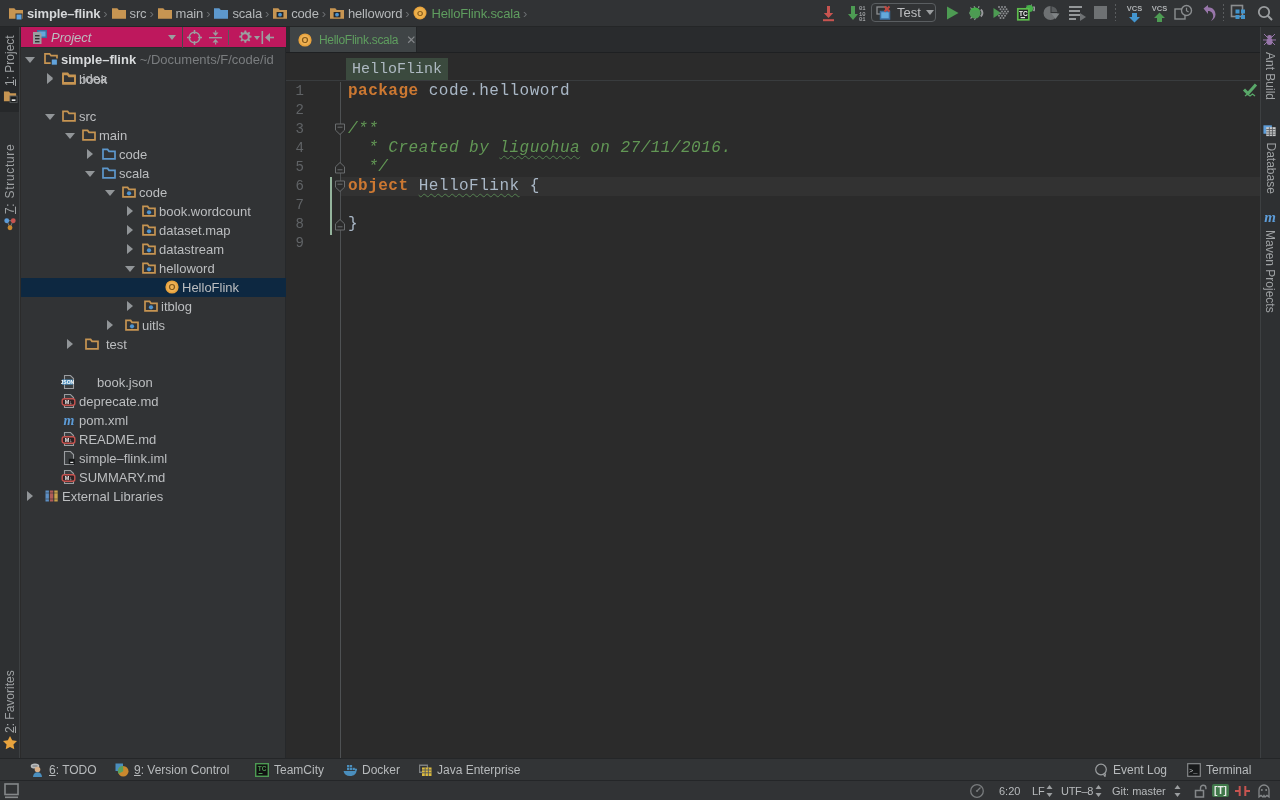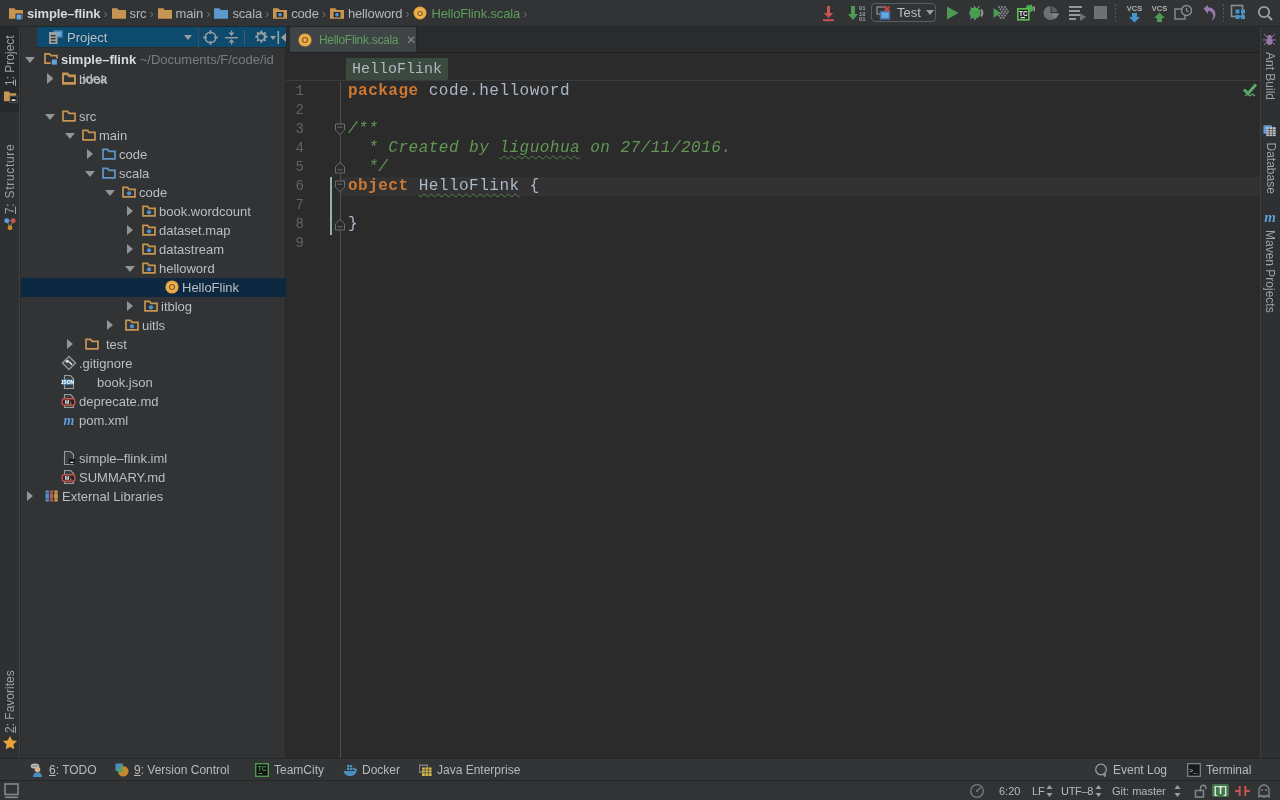--- a/index.html
+++ b/index.html
@@ -15,22 +15,22 @@
   .crumbs .sep { color:#6a6d70; margin:0 3px; font-size:13px; }
   .crumbs .ic { width:16px; height:16px; margin-right:3px; }
   .crumb { display:flex; align-items:center; }
   
   #leftstripe { left:0; top:27px; width:20px; height:731px; background:#2e3032;
     border-right:1px solid #3d4042; }
   #rightstripe { left:1260px; top:27px; width:20px; height:731px; background:#2e3032;
     border-left:1px solid #3d4042; }
   #project { left:21px; top:27px; width:265px; height:731px; background:#313335;
     border-right:1px solid #26282a; }
-  #pheader { left:16px; top:0; width:265px; height:21px; background:#0c4a6e;
-    border-bottom:1px solid #2a2c2e; }
+  #pheader { left:0; top:0; width:265px; height:21px; background:#be185d;
+    border-bottom:1px solid #2a2c2e;font-style:italic; }
   #tree { left:0; top:23px; width:265px; height:708px; overflow:hidden; position:relative;}
   .trow { position:absolute; height:19px; width:265px; display:flex; align-items:center;
     font-size:13px; color:#bcbec0; white-space:nowrap; }
   .trow .tic { position:absolute; width:16px; height:16px; }
   .trow .lbl { position:absolute; }
   #editor { left:286px; top:27px; width:974px; height:731px; background:#2b2b2b; }
   #tabbar { left:0; top:0; width:974px; height:25px; background:#292b2d; }
   #tab1 { left:4px; top:0; width:127px; height:25px; background:#3f4446;
     border-right:1px solid #232527; display:flex; align-items:center; }
   #tab1 svg, #tab1 span { flex:0 0 auto; }
@@ -431,43 +431,43 @@
           </svg>
           <span class="lbl" style="left:121px">uitls</span>
         </div>
       <div class="trow" style="top:285px">
           <span class="tr" style="left:46px"></span>
           <svg class="tic" style="left:63px;top:1px" viewBox="0 0 16 16">
             <use href="#i-folder"></use>
           </svg>
           <span class="lbl" style="left:85px">test</span>
         </div>
-      <div class="trow" style="top:304px">
-          <svg class="tic" style="left:40px;top:1px" viewBox="0 0 16 16">
-            <use href="#i-git"></use>
-          </svg>
-          <span class="lbl" style="left:58px">.gitignore</span>
-        </div>
       <div class="trow" style="top:323px">
           <svg class="tic" style="left:40px;top:1px" viewBox="0 0 16 16">
             <use href="#i-json"></use>
           </svg>
           <span class="lbl" style="left:76px">book.json</span>
         </div>
       <div class="trow" style="top:342px">
           <svg class="tic" style="left:40px;top:1px" viewBox="0 0 16 16">
             <use href="#i-md"></use>
           </svg>
           <span class="lbl" style="left:58px">deprecate.md</span>
         </div>
       <div class="trow" style="top:361px">
           <svg class="tic" style="left:40px;top:1px" viewBox="0 0 16 16">
             <use href="#i-mvn"></use>
           </svg>
           <span class="lbl" style="left:58px">pom.xml</span>
+        </div>
+      <div class="trow" style="top:380px">
+          <svg class="tic" style="left:40px;top:1px" viewBox="0 0 16 16">
+            <use href="#i-md"></use>
+          </svg>
+          <span class="lbl" style="left:58px">README.md</span>
         </div>
       <div class="trow" style="top:399px">
           <svg class="tic" style="left:40px;top:1px" viewBox="0 0 16 16">
             <use href="#i-iml"></use>
           </svg>
           <span class="lbl" style="left:58px">simple–flink.iml</span>
         </div>
       <div class="trow" style="top:418px">
           <svg class="tic" style="left:40px;top:1px" viewBox="0 0 16 16">
             <use href="#i-md"></use>

